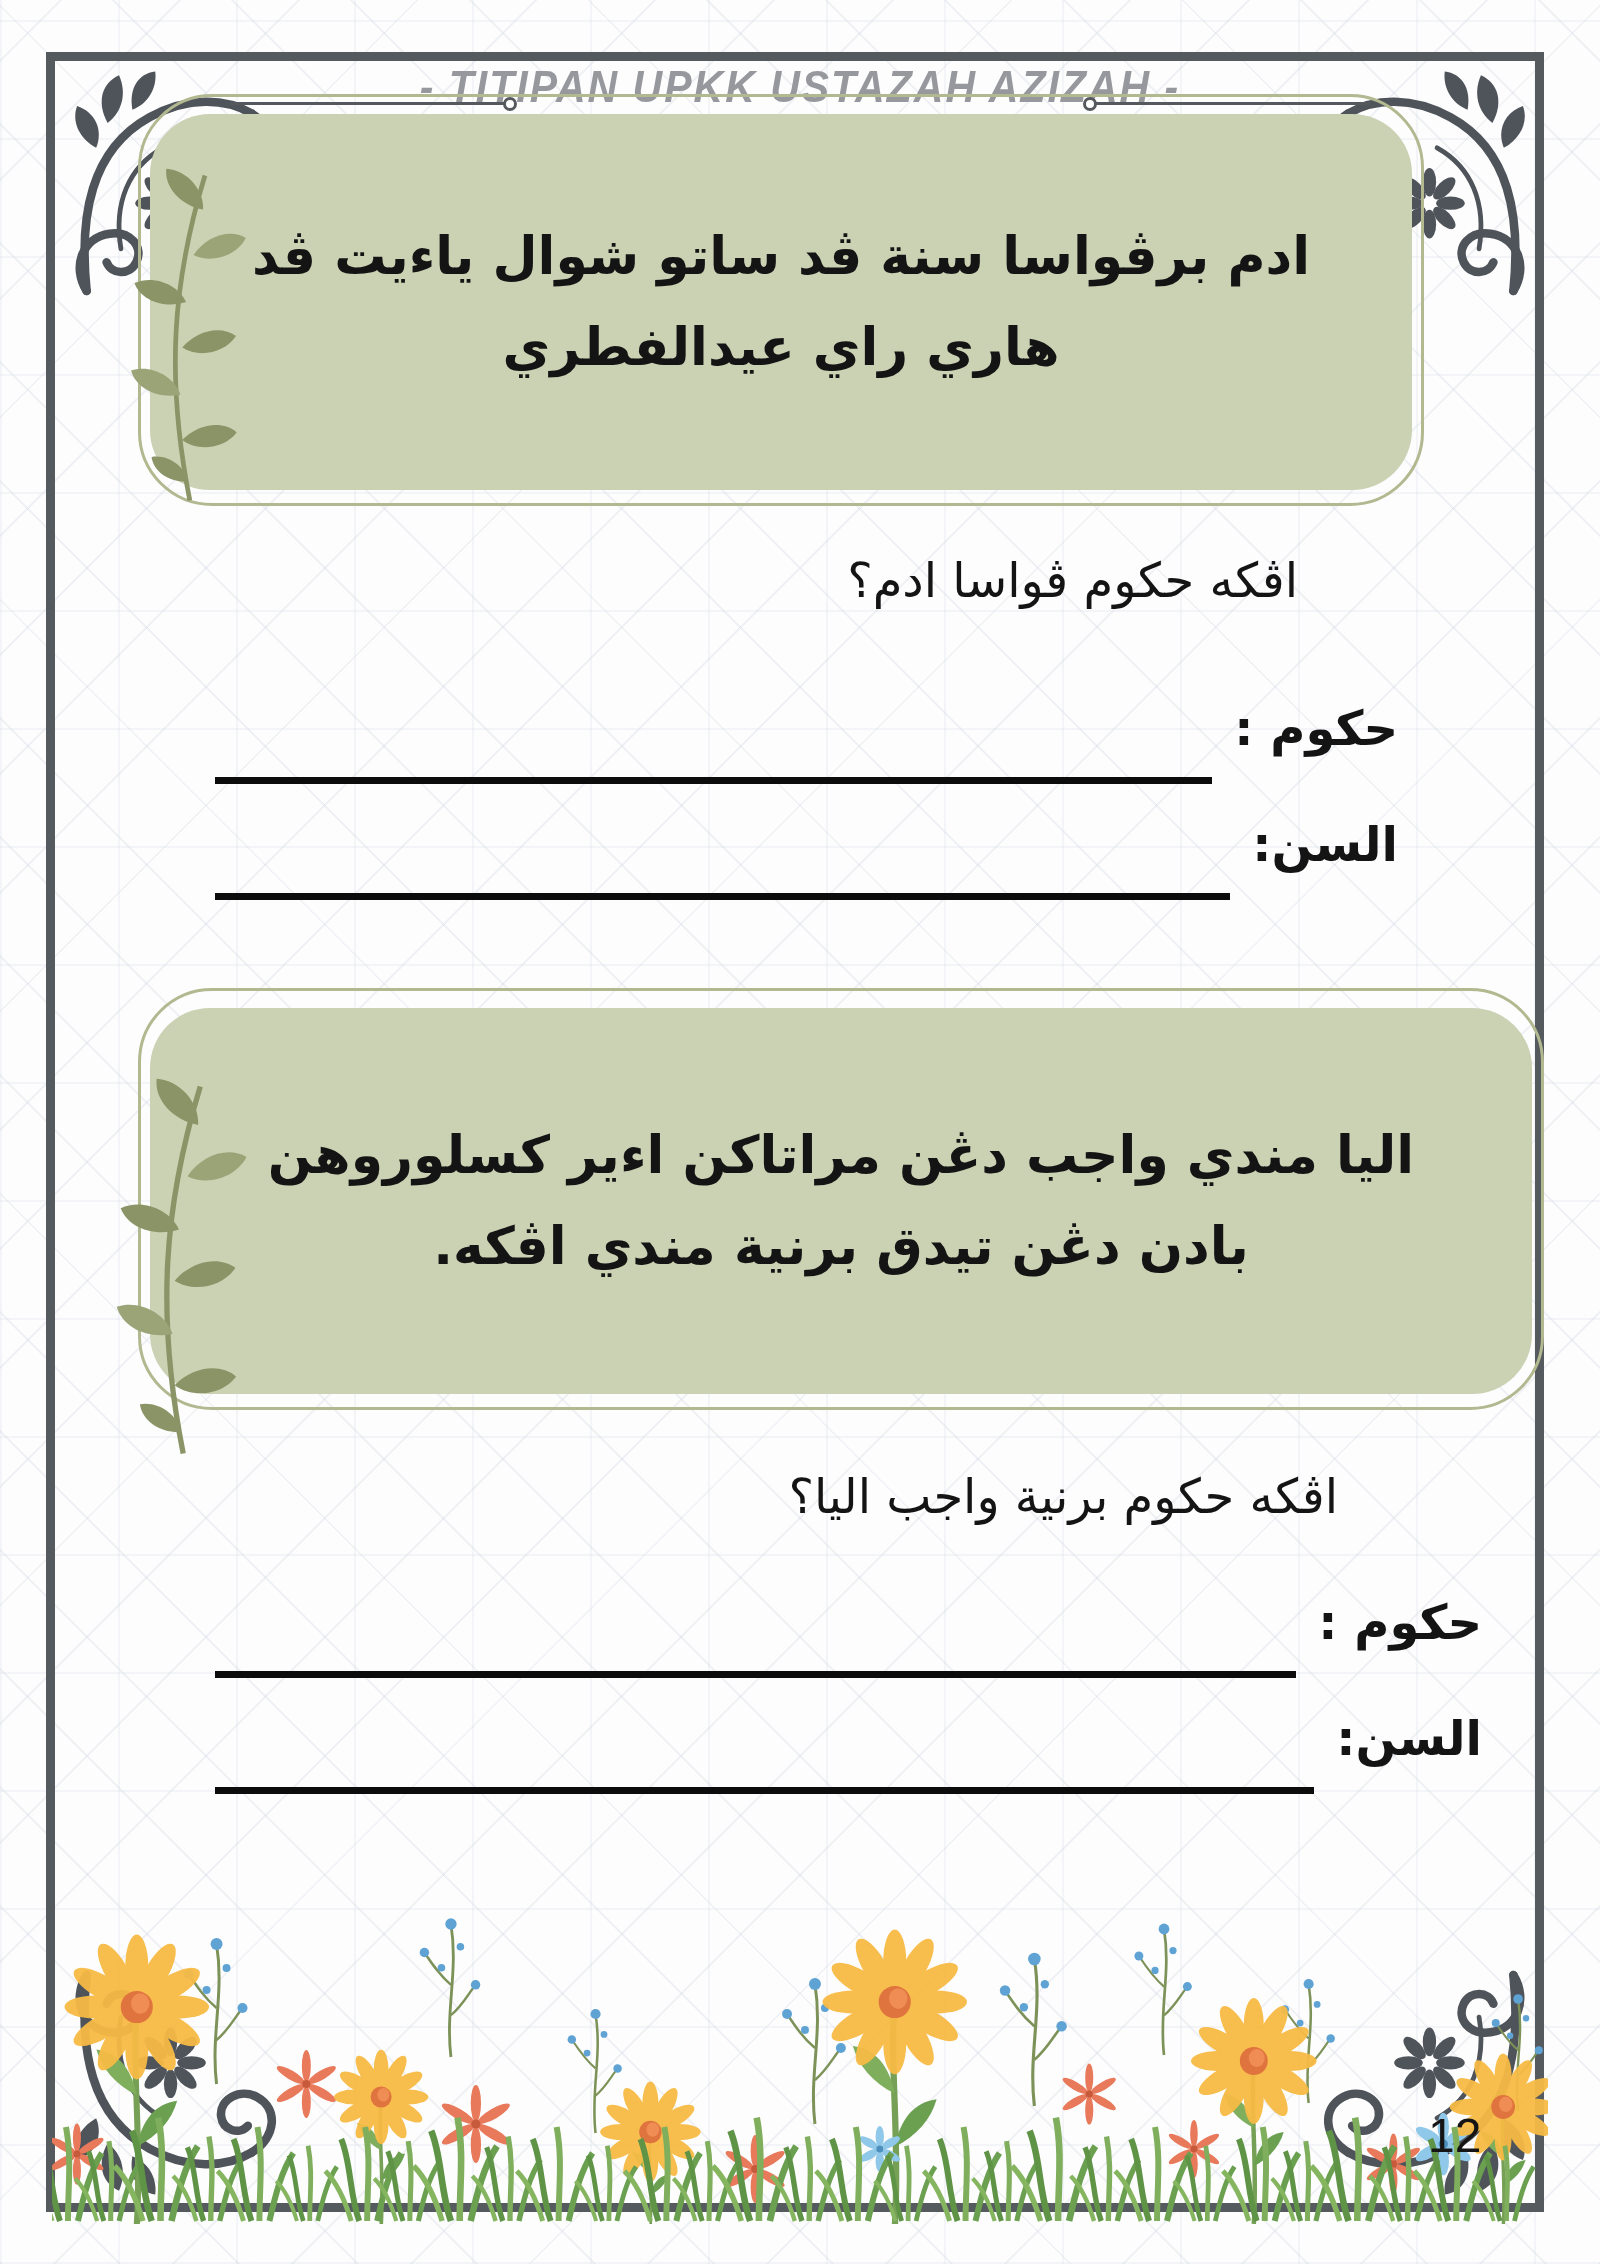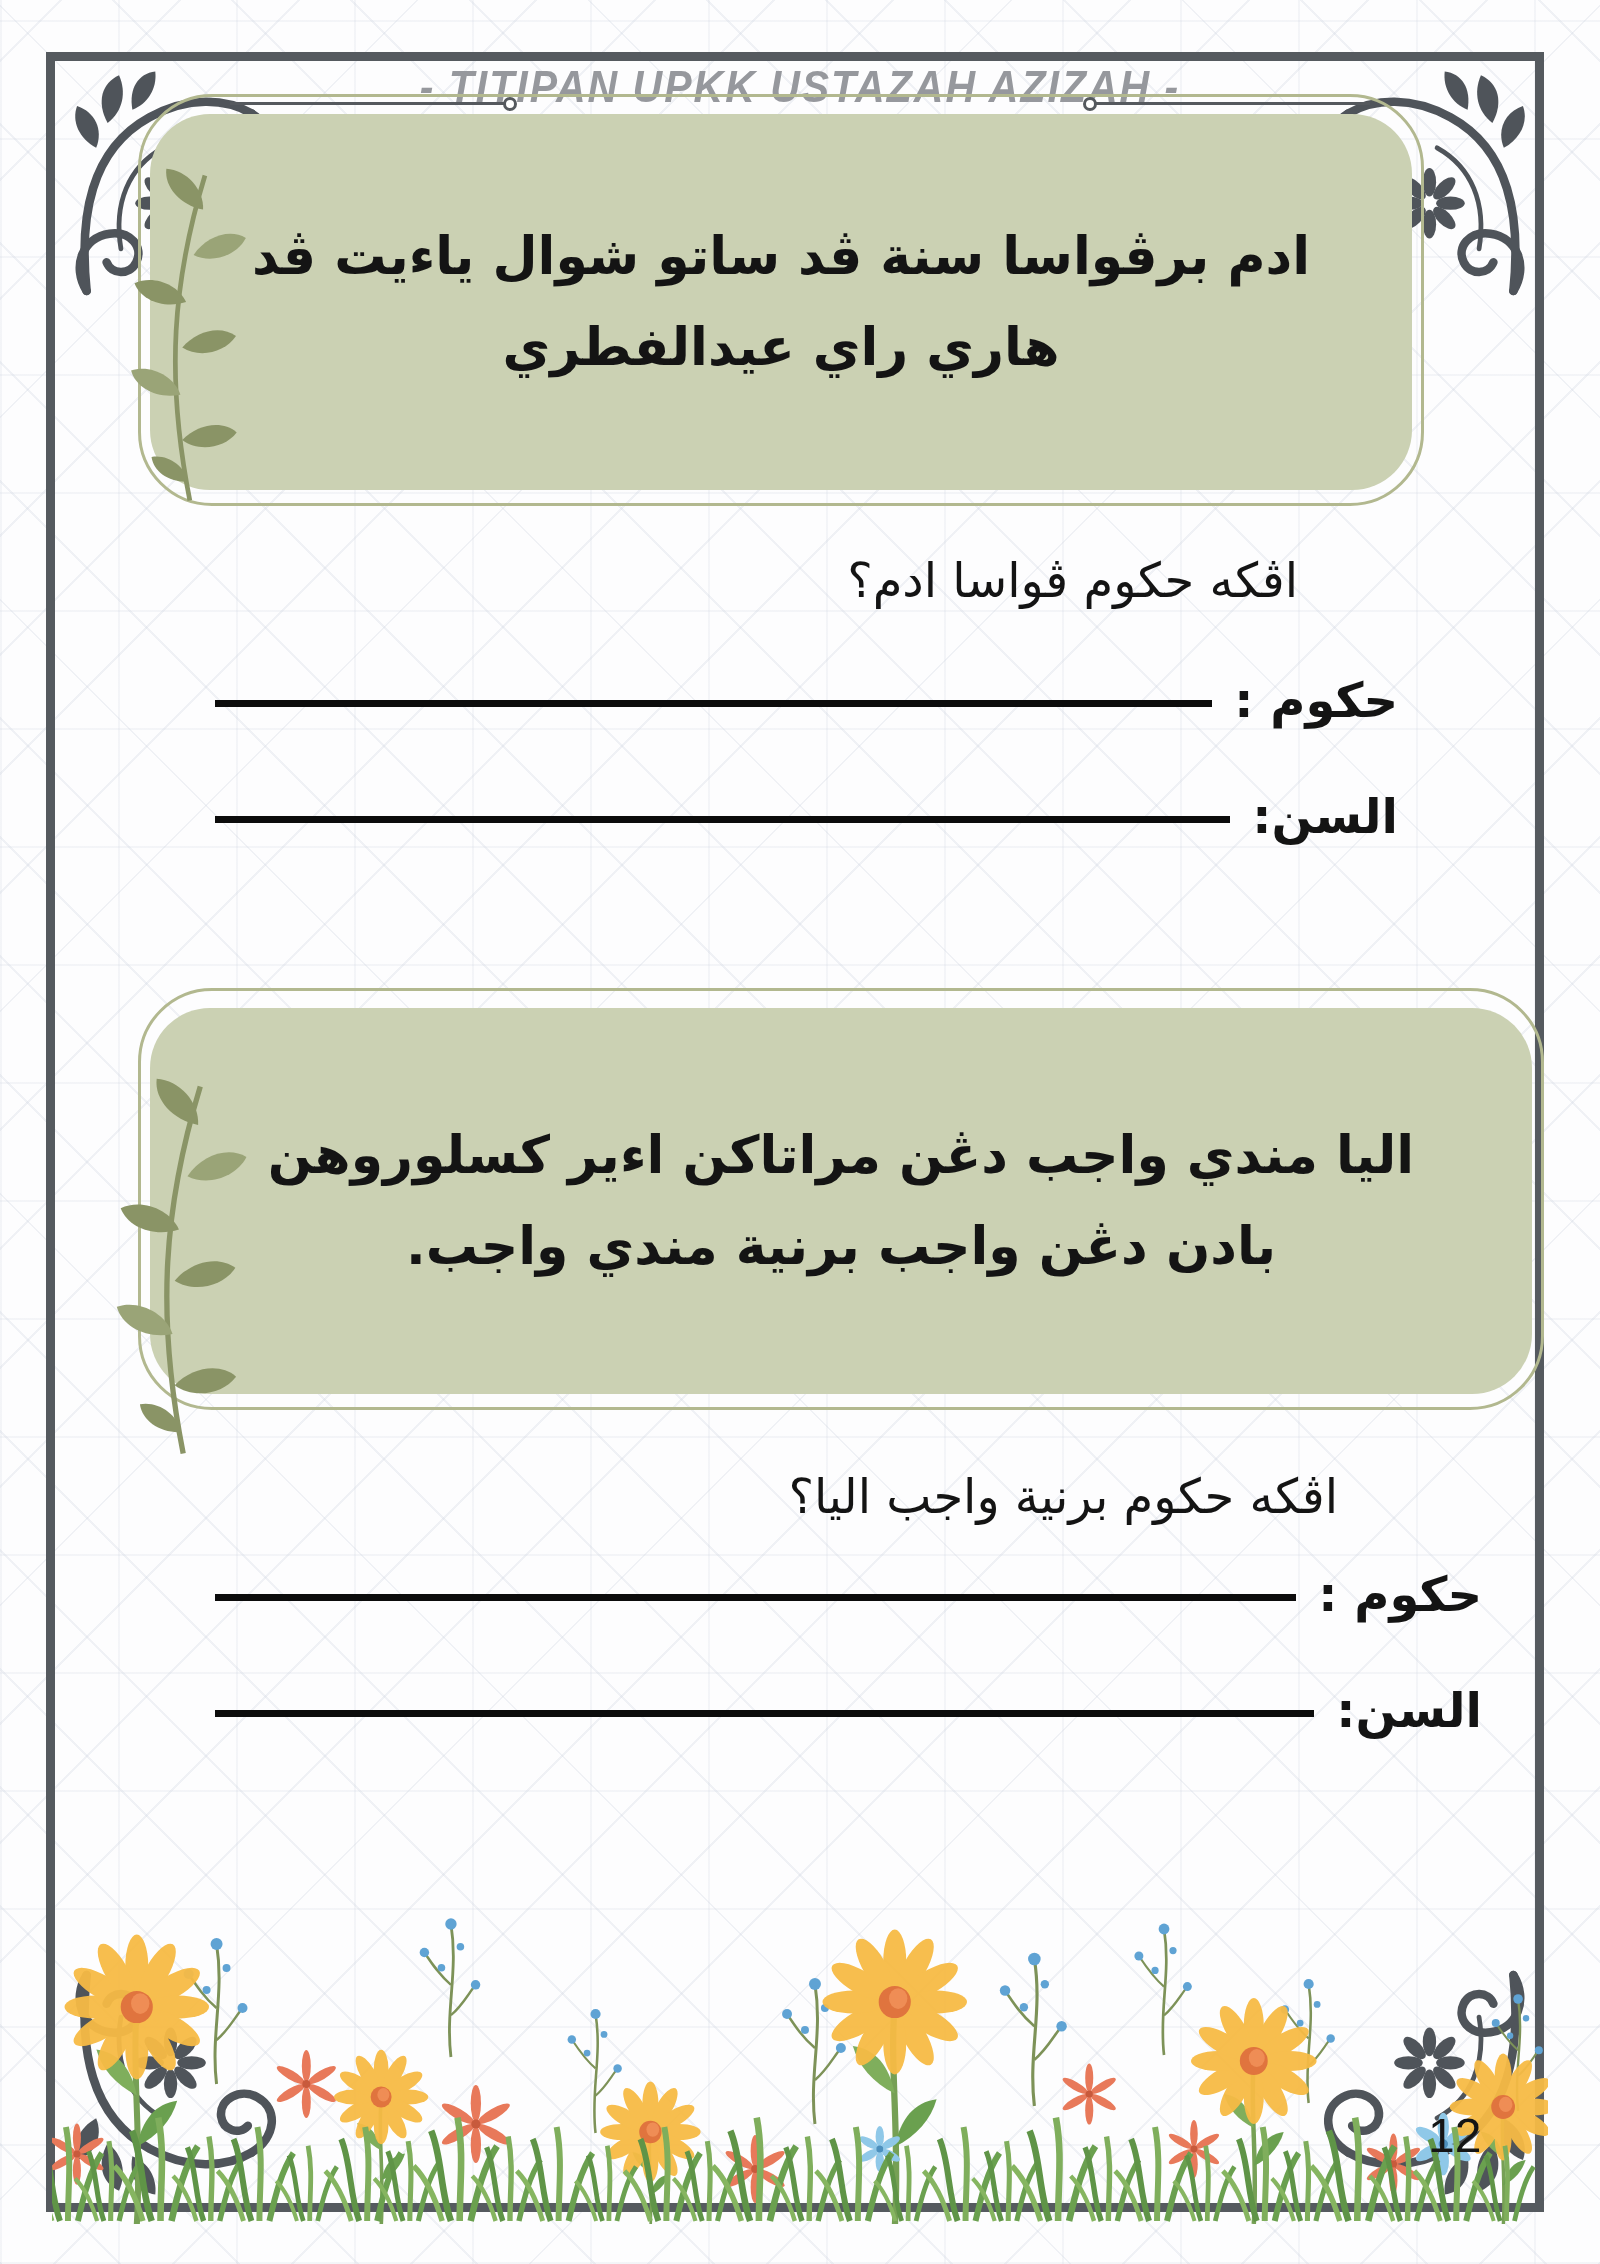--- a/index.html
+++ b/index.html
@@ -66,21 +66,21 @@
   .branch2{left:100px;top:1075px;width:160px;height:390px;}
   
   .question{
     position:absolute;direction:rtl;font-size:48px;font-weight:400;color:#141414;
     white-space:nowrap;
   }
   .q1{top:552px;right:302px;}
   .q2{top:1468px;right:262px;}
   
   .field{
-    position:absolute;left:215px;display:flex;direction:rtl;align-items:flex-start;
+    position:absolute;left:215px;display:flex;direction:rtl;align-items:flex-end;
     gap:22px;height:84px;
   }
   .field .label{font-size:48px;font-weight:700;color:#141414;white-space:nowrap;}
   .field .line{flex:1;height:7px;background:#0c0c0c;transform:translateY(28px);}
   .f1{top:672px;right:202px;}
   .f2{top:788px;right:202px;}
   .f3{top:1566px;right:118px;}
   .f4{top:1682px;right:118px;}
   
   .meadow{position:absolute;left:52px;right:52px;bottom:40px;height:335px;}
@@ -247,21 +247,21 @@
   <span class="label" dir="rtl">حكوم :</span>
   <span class="line"></span>
 </div>
 <div class="field f2">
   <span class="label" dir="rtl">السن:</span>
   <span class="line"></span>
 </div>
 
 <div class="qbox box2">
   <div class="box-line" dir="rtl">اليا مندي واجب دڠن مراتاكن اءير كسلوروهن</div>
-  <div class="box-line" dir="rtl">بادن دڠن واجب برنية مندي واجب.</div>
+  <div class="box-line" dir="rtl">بادن دڠن تيدق برنية مندي اڤكه.</div>
 </div>
 <svg class="leaf-branch branch2" viewBox="0 0 150 360">
     <use href="#branch"></use>
   </svg>
 
 <div class="question q2" dir="rtl">اڤكه حكوم برنية واجب اليا؟</div>
 <div class="field f3">
   <span class="label" dir="rtl">حكوم :</span>
   <span class="line"></span>
 </div>

